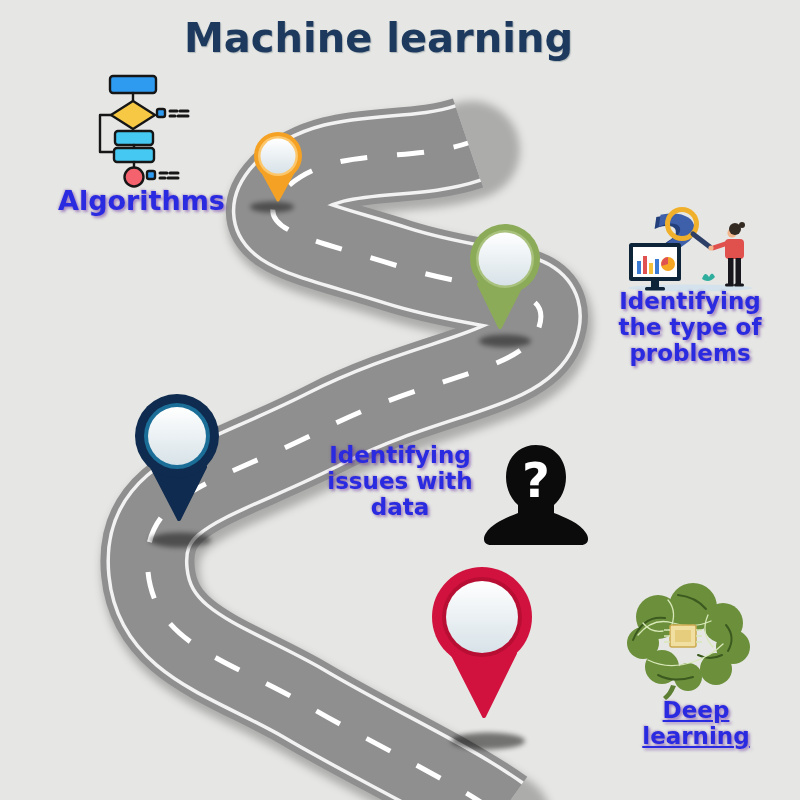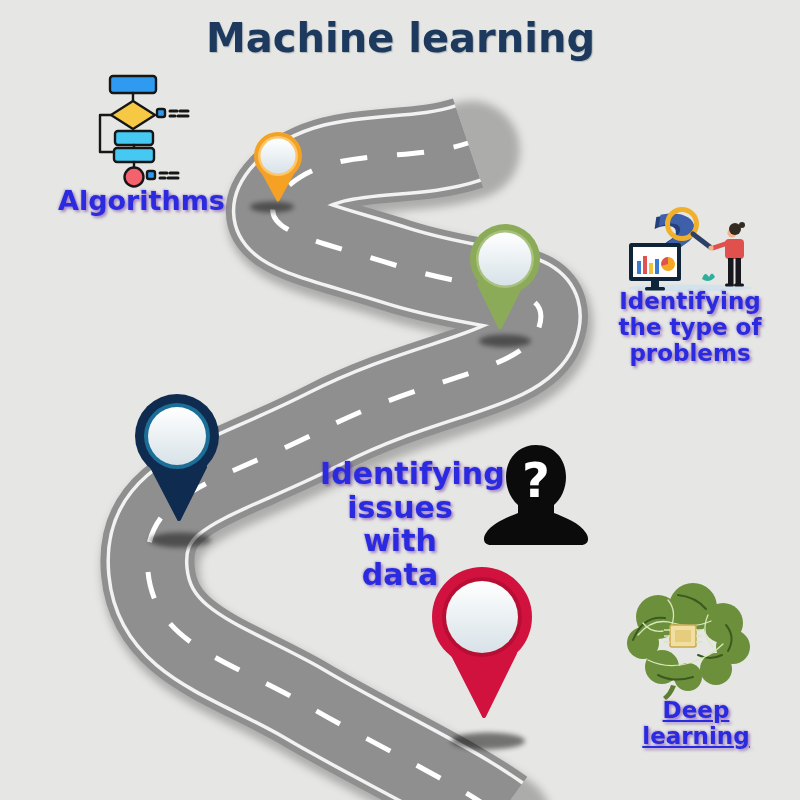--- a/index.html
+++ b/index.html
@@ -2,27 +2,27 @@
 <html><head>
 <meta charset="utf-8">
 <style>
   html,body{margin:0;padding:0;}
   body{width:800px;height:800px;overflow:hidden;background:#e6e7e4;
        font-family:"DejaVu Sans","Liberation Sans",sans-serif;}
   #stage{position:relative;width:800px;height:800px;background:#e6e7e4;}
   #stage svg.canvas{position:absolute;left:0;top:0;}
   .title{position:absolute;left:0;top:15px;width:757px;text-align:center;
          font-size:40px;font-weight:bold;color:#1d3a5e;letter-spacing:0px;
-         text-shadow:1px 1px 1px rgba(120,130,140,.45);margin-left:22px;}
+         text-shadow:1px 1px 1px rgba(120,130,140,.45);}
   .ms-label{position:absolute;font-weight:bold;color:#2a2ae0;line-height:1.12;
             text-shadow:2px 2px 3px rgba(100,40,160,.5),-1px -1px 2px rgba(100,40,160,.25);}
   .ms-label.center{text-align:center;}
   #lbl-algorithms{left:58px;top:186px;width:168px;font-size:27px;}
   #lbl-type{left:604px;top:289px;width:172px;font-size:23px;}
-  #lbl-issues{left:320px;top:457px;width:160px;font-size:30px;}
+  #lbl-issues{left:320px;top:443px;width:160px;font-size:23px;}
   #lbl-deep{left:634px;top:698px;width:124px;font-size:23px;text-decoration:underline;}
 </style>
 </head>
 <body>
 
 <div id="stage">
 
   <svg class="canvas" width="800" height="800" viewBox="0 0 800 800">
     <defs>
       <linearGradient id="pinWhite" x1="0" y1="0" x2="0" y2="1">

